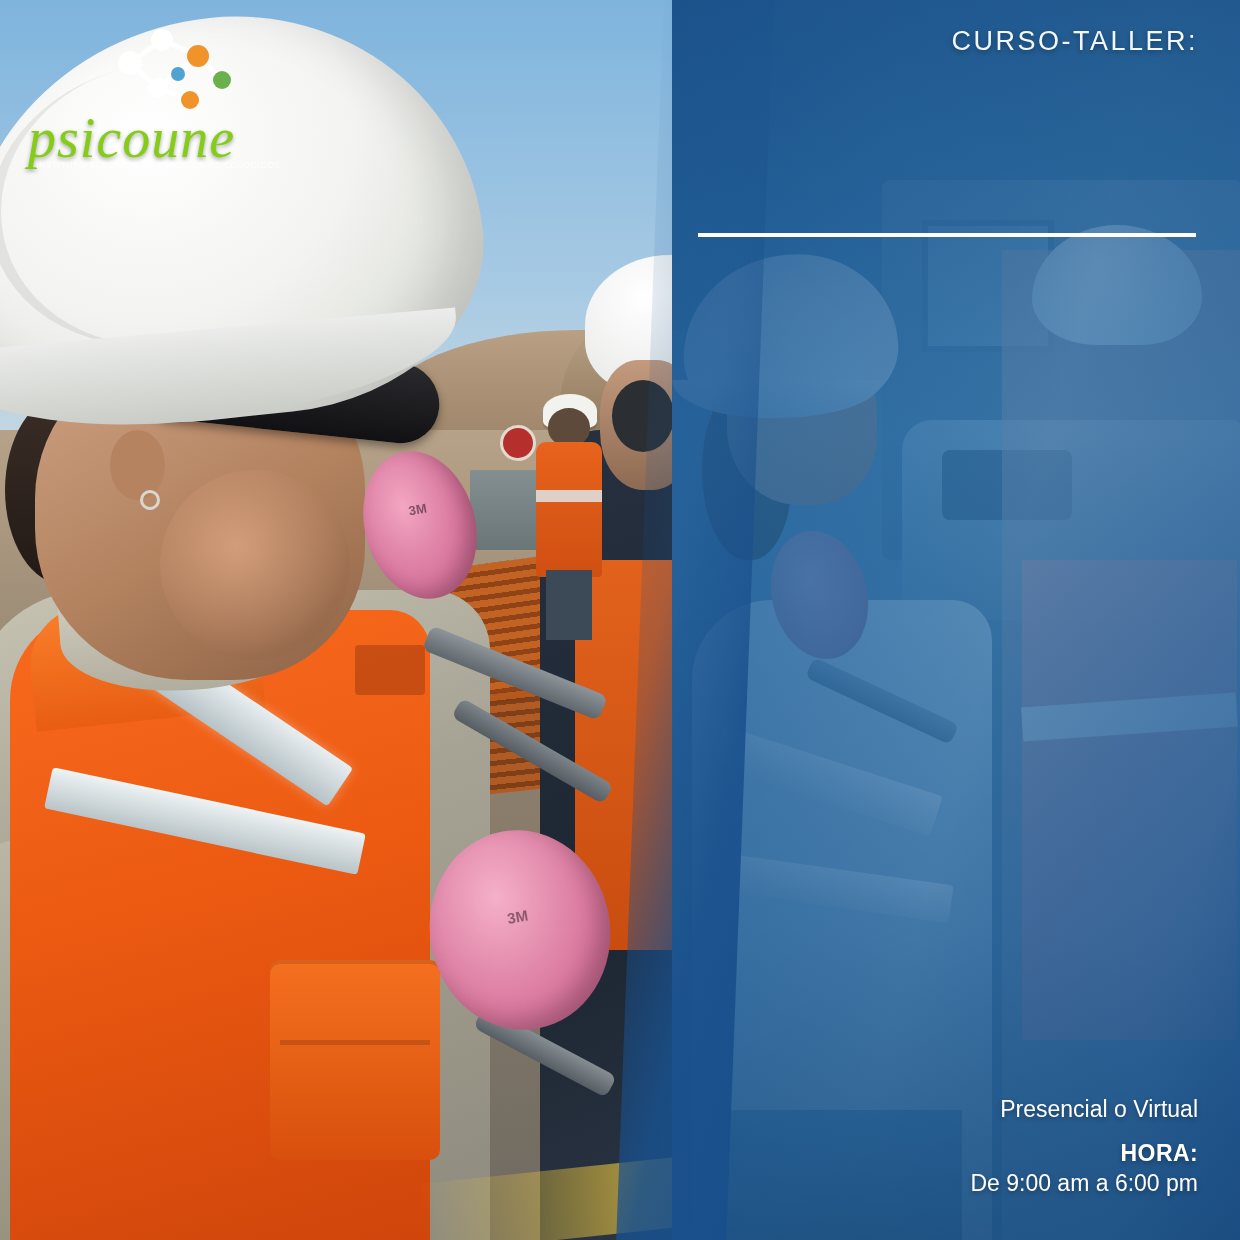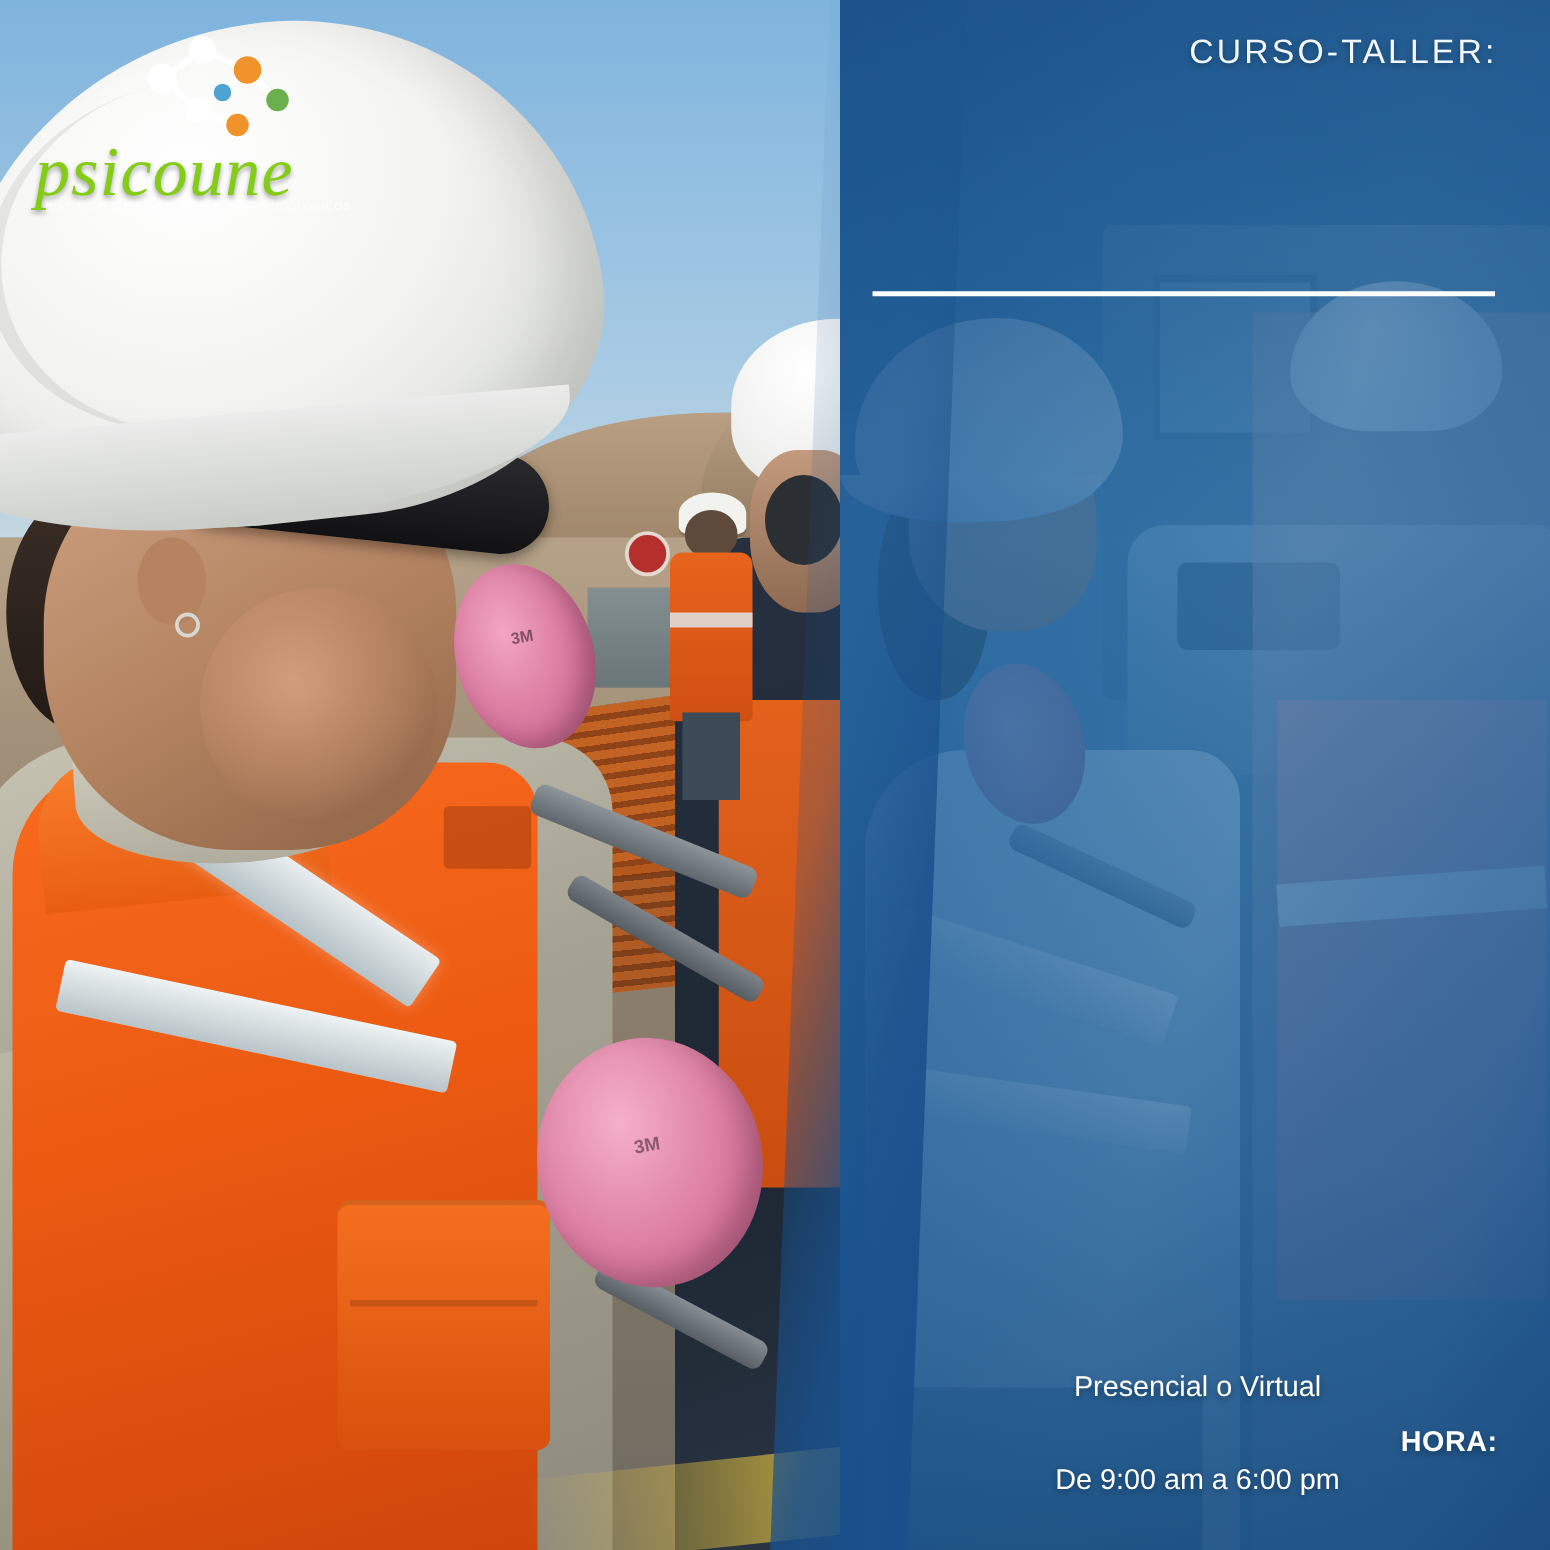--- a/index.html
+++ b/index.html
@@ -463,21 +463,20 @@
   
   .info { position: absolute; right: 22px; bottom: 26px; width: 480px; text-align: right; }
   .info-group { margin-bottom: 17px; }
   .info-label {
     font-size: 23px; font-weight: bold; letter-spacing: .4px;
     text-shadow: 0 2px 5px rgba(0,0,0,.35);
   }
   .info-value {
     font-size: 23px; font-weight: 400; margin-top: 3px;
     text-shadow: 0 2px 5px rgba(0,0,0,.35);
-    text-align: center;
   }
 </style>
 </head>
 <body>
 
 <div class="poster">
 
   <div class="photo-left">
     <div class="pl-sky"></div>
     <div class="pl-hill"></div>

